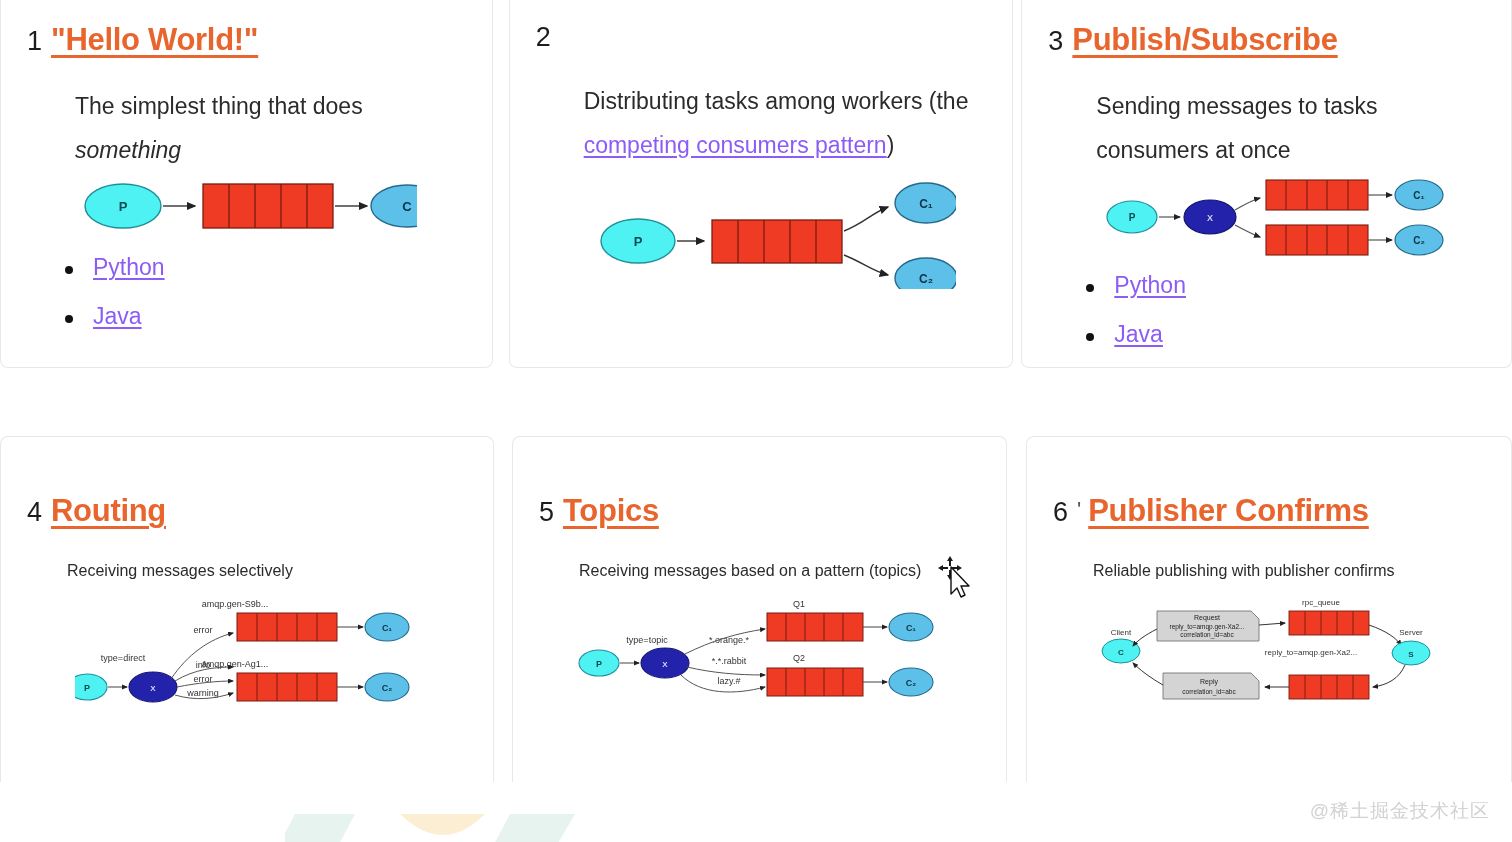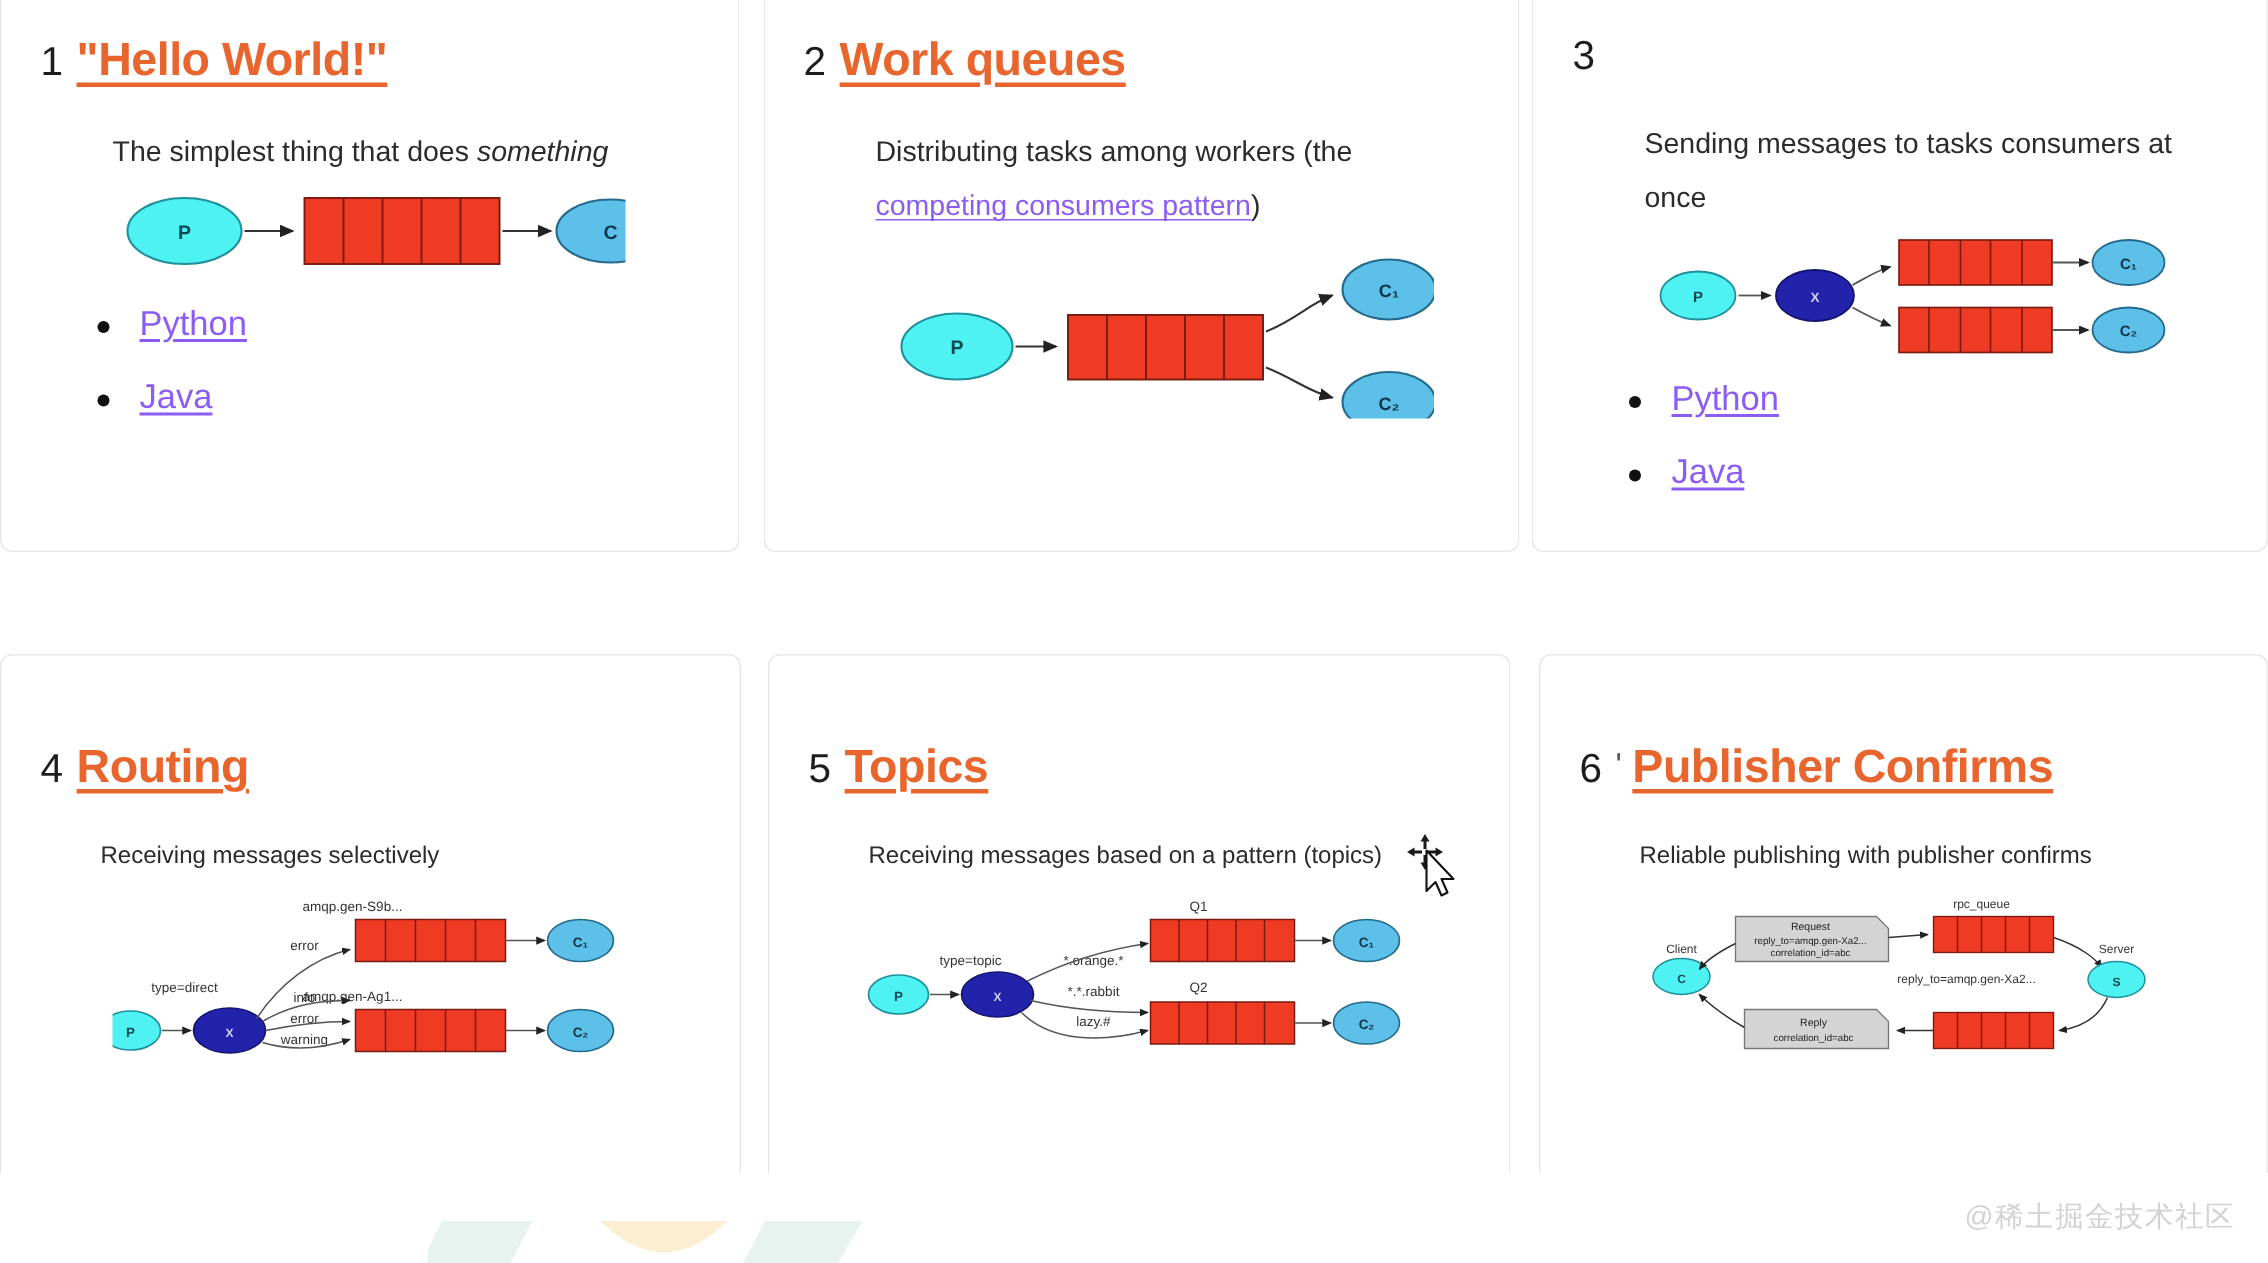--- a/index.html
+++ b/index.html
@@ -91,21 +91,21 @@
     text-underline-offset: 5px;
     text-decoration-thickness: 2.5px;
     letter-spacing: -0.3px;
     cursor: pointer;
     white-space: nowrap;
   }
 
   
   .desc {
     margin: 26px 0 0 50px;
-    font-size: 19px;
+    font-size: 23px;
     line-height: 1.92;
     color: #2b2b2e;
     font-weight: 400;
     max-width: 400px;
   }
   .row-2 .desc { margin-left: 42px; font-size: 16px; line-height: 1.98; }
   .desc em { font-style: italic; }
   .inline-link {
     color: #8b5cf6;
     text-decoration: underline;
@@ -210,21 +210,20 @@
           <li><span class="inline-link">Python</span></li>
           <li><span class="inline-link">Java</span></li>
         </ul>
       </div>
     </div>
 
     <div class="card c2">
       <div class="card-inner">
         <div class="head">
           <span class="num">2</span>
-          <span class="title-link">Work queues</span>
         </div>
         <div class="desc">
           <span>Distributing tasks among workers (the </span><span class="inline-link">competing consumers pattern</span><span>)</span>
         </div>
         <div class="diagram" style="margin-left:62px;margin-top:12px;">
           <svg width="360" height="110" viewBox="0 0 360 110">
             <defs>
               <marker id="arw2" markerWidth="7" markerHeight="7" refX="6" refY="3" orient="auto">
                 <path d="M0,0 L7,3 L0,6 z" fill="#222"></path>
               </marker>
@@ -247,20 +246,21 @@
             <text x="330" y="104" font-size="12" font-weight="bold" fill="#0c3448" text-anchor="middle" font-family="Liberation Sans, sans-serif">C₂</text>
           </svg>
         </div>
       </div>
     </div>
 
     <div class="card c3">
       <div class="card-inner">
         <div class="head">
           <span class="num">3</span>
+          <span class="title-link">Publish/Subscribe</span>
         </div>
         <div class="desc">Sending messages to tasks consumers at once</div>
         <div class="diagram" style="margin-left:58px;margin-top:0px;">
           <svg width="345" height="86" viewBox="0 0 345 86">
             <defs>
               <marker id="arw3" markerWidth="6" markerHeight="6" refX="5" refY="2.5" orient="auto">
                 <path d="M0,0 L6,2.5 L0,5 z" fill="#222"></path>
               </marker>
             </defs>
             <ellipse cx="28" cy="45" rx="25" ry="16" fill="#4ff2f2" stroke="#1f8f9a" stroke-width="1.2"></ellipse>

